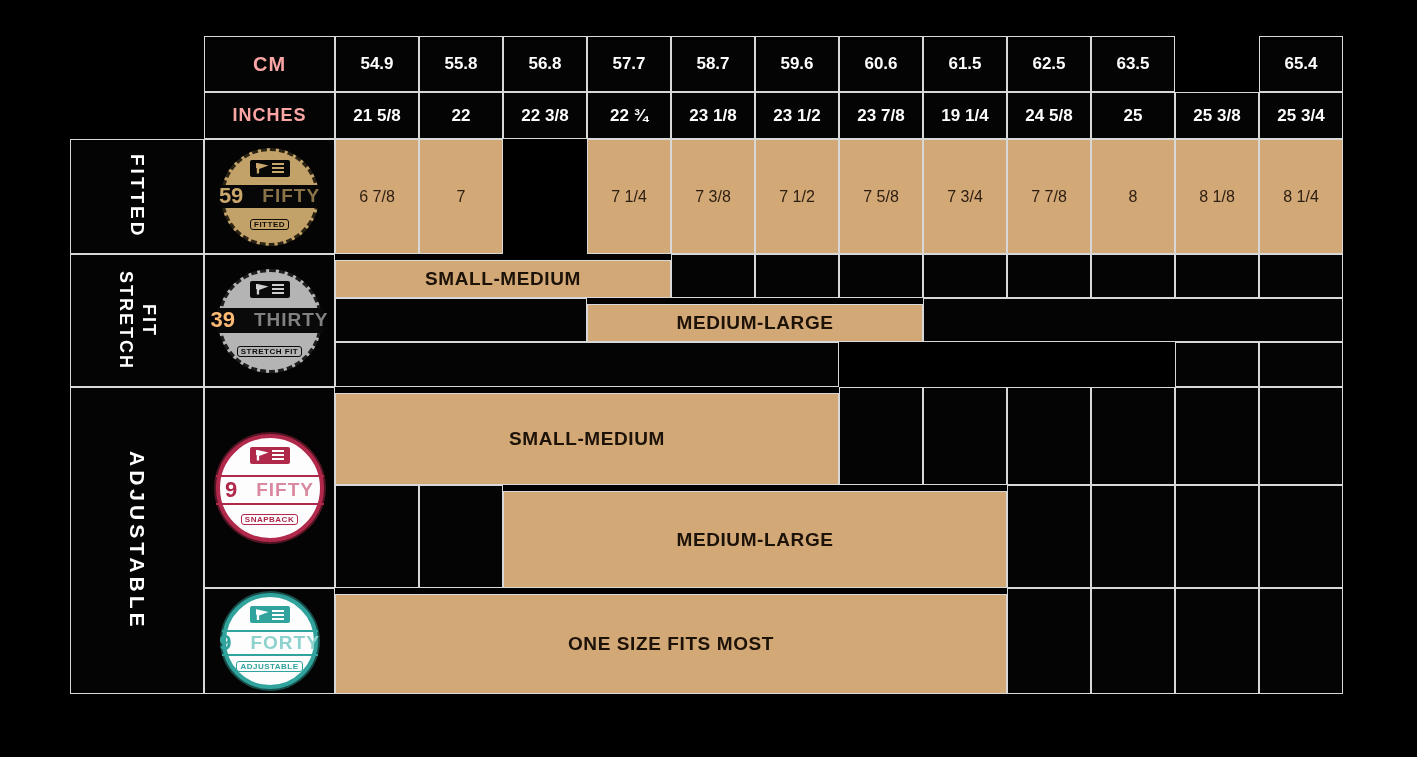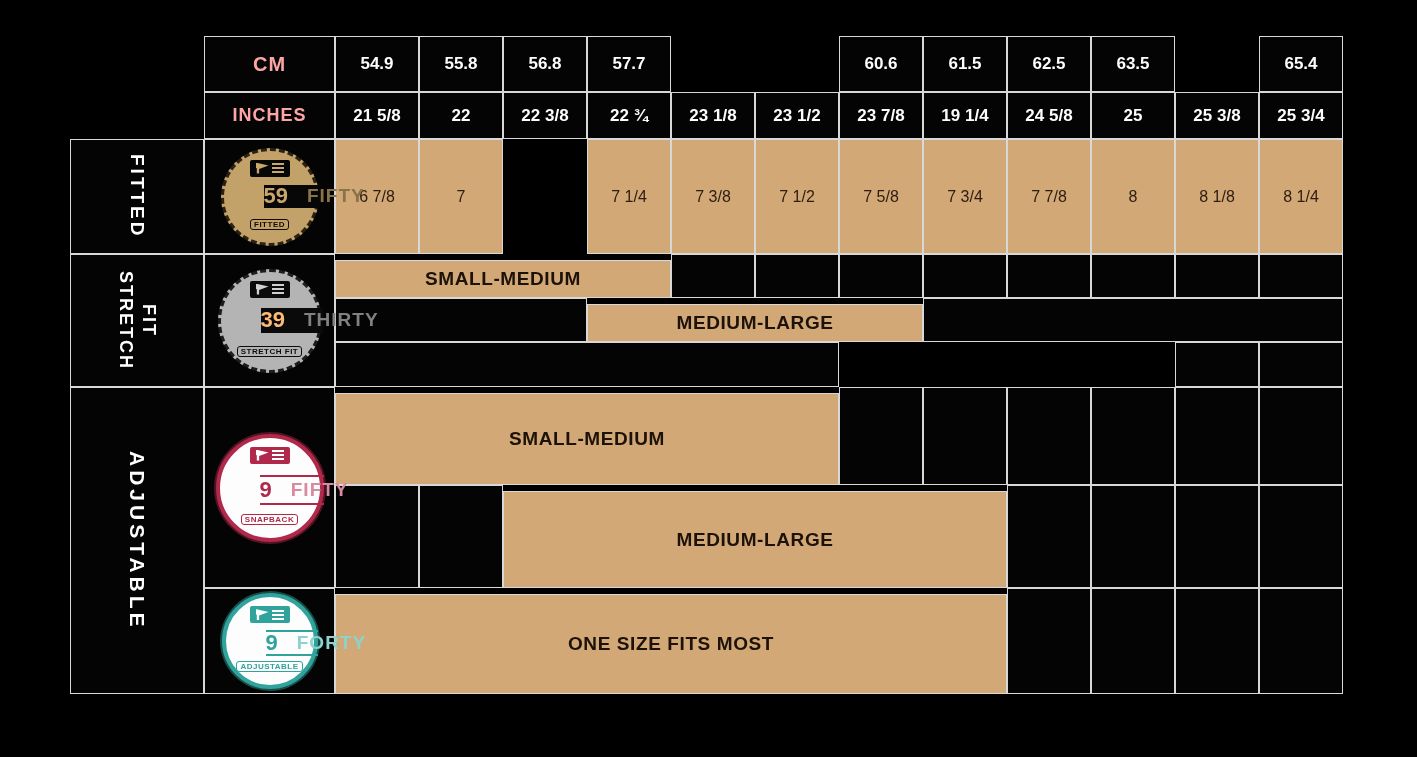--- a/index.html
+++ b/index.html
@@ -20,21 +20,21 @@
   .t{background:#d3a877;color:#2b1d10;font-size:16px;}
   .band{background:#d3a877;color:#1c1208;font-weight:bold;font-size:19px;letter-spacing:.6px;margin-top:6px;}
   .vlab{background:#040404;color:#fff;font-weight:bold;gap:2px;}
   .vtext{writing-mode:vertical-rl;}
   .vfit{font-size:19px;letter-spacing:3px;}
   .vstr{font-size:18px;letter-spacing:2px;}
   .vadj{font-size:21px;letter-spacing:4px;}
   .lcell{background:#040404;}
   
   .badge{position:relative;border-radius:50%;display:flex;flex-direction:column;align-items:center;box-sizing:border-box;}
-  .bband{position:absolute;top:37%;left:-4px;right:-4px;height:26%;display:flex;align-items:center;justify-content:flex-start;gap:19px;margin-left:44px;}
+  .bband{position:absolute;top:37%;left:-4px;right:-4px;height:26%;display:flex;align-items:center;justify-content:center;gap:19px;}
   .bnum{font-weight:bold;font-size:22px;}
   .bword{font-weight:bold;font-size:19px;letter-spacing:1px;}
   .bsub{position:absolute;bottom:13px;font-size:8px;font-weight:bold;letter-spacing:.5px;padding:0 3px;border-radius:3px;white-space:nowrap;}
   .flagbox{margin-top:9px;width:40px;height:17px;display:flex;gap:3px;align-items:center;justify-content:center;border-radius:2px;}
   .pennant{width:13px;height:11px;clip-path:polygon(0 0,100% 28%,28% 60%,28% 100%,10% 100%,10% 52%,0 48%);}
   .flagtxt{width:12px;height:10px;}
   .b59{width:98px;height:98px;background:#c2a269;border:3px dashed #2a2213;}
   .b59 .bband{background:#070707;}
   .b59 .bnum{color:#c9a66b;}
   .b59 .bword{color:#8a7348;}
@@ -72,20 +72,22 @@
 
 <div class="tbl">
 
   <div class="corner" style="grid-area:1/1/3/2"></div>
 
   <div class="c hc" style="grid-area:1/2">CM</div>
   <div class="c hv" style="grid-area:1/3">54.9</div>
   <div class="c hv" style="grid-area:1/4">55.8</div>
   <div class="c hv" style="grid-area:1/5">56.8</div>
   <div class="c hv" style="grid-area:1/6">57.7</div>
+  <div class="c hv" style="grid-area:1/7">58.7</div>
+  <div class="c hv" style="grid-area:1/8">59.6</div>
   <div class="c hv" style="grid-area:1/9">60.6</div>
   <div class="c hv" style="grid-area:1/10">61.5</div>
   <div class="c hv" style="grid-area:1/11">62.5</div>
   <div class="c hv" style="grid-area:1/12">63.5</div>
   <div class="c hv" style="grid-area:1/14">65.4</div>
 
   <div class="c hc" style="grid-area:2/2;font-size:18px">INCHES</div>
   <div class="c hv" style="grid-area:2/3">21 5/8</div>
   <div class="c hv" style="grid-area:2/4">22</div>
   <div class="c hv" style="grid-area:2/5">22 3/8</div>

